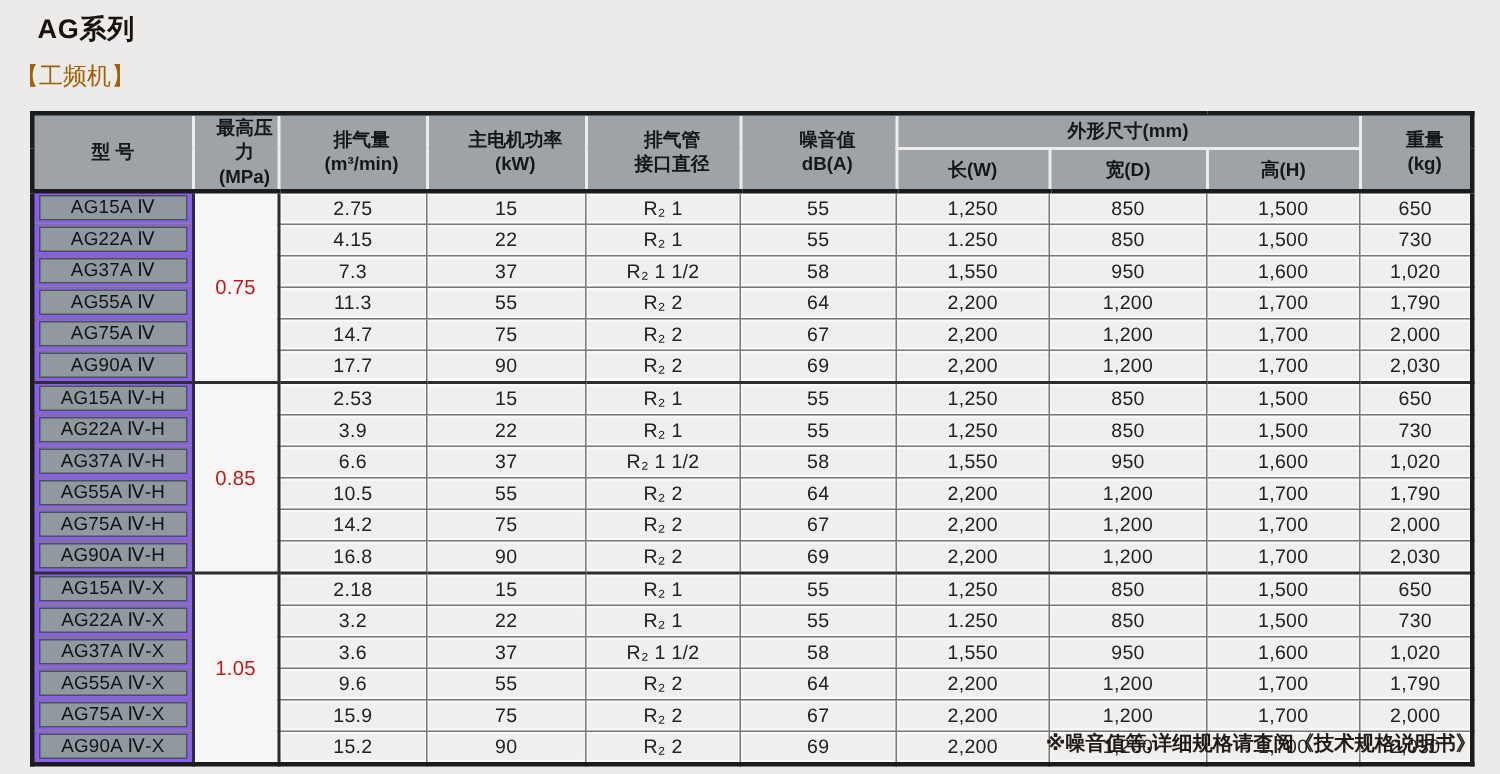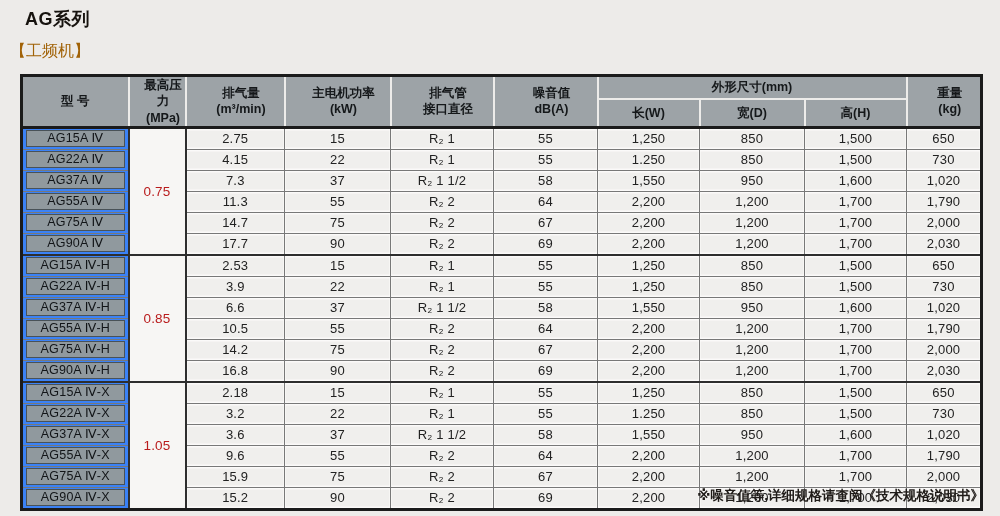--- a/index.html
+++ b/index.html
@@ -37,21 +37,21 @@
     font-size:13px;color:#222;text-align:center;padding:0;
     letter-spacing:.2px;
   }
   td.data-cell{
     background:#F0EFED;
     border:1px solid #787878;
     box-shadow:inset 0 1.5px 0 #FBFAF9, inset 0 -1.5px 0 #FBFAF9,
                inset 1px 0 0 #F7F6F4, inset -1px 0 0 #F7F6F4;
   }
   td.model-cell{
-    background:#3b82f6;
+    background:#8b5cf6;
     border:1px solid #787878;
     padding:0;vertical-align:middle;
   }
   .model-inner{
     margin:1.5px 2.5px;
     border:1px solid #49525七;
     border:1px solid #495257;
     background:#90999E;
     color:#121518;font-size:12.5px;font-weight:normal;
     line-height:15px;height:15px;

